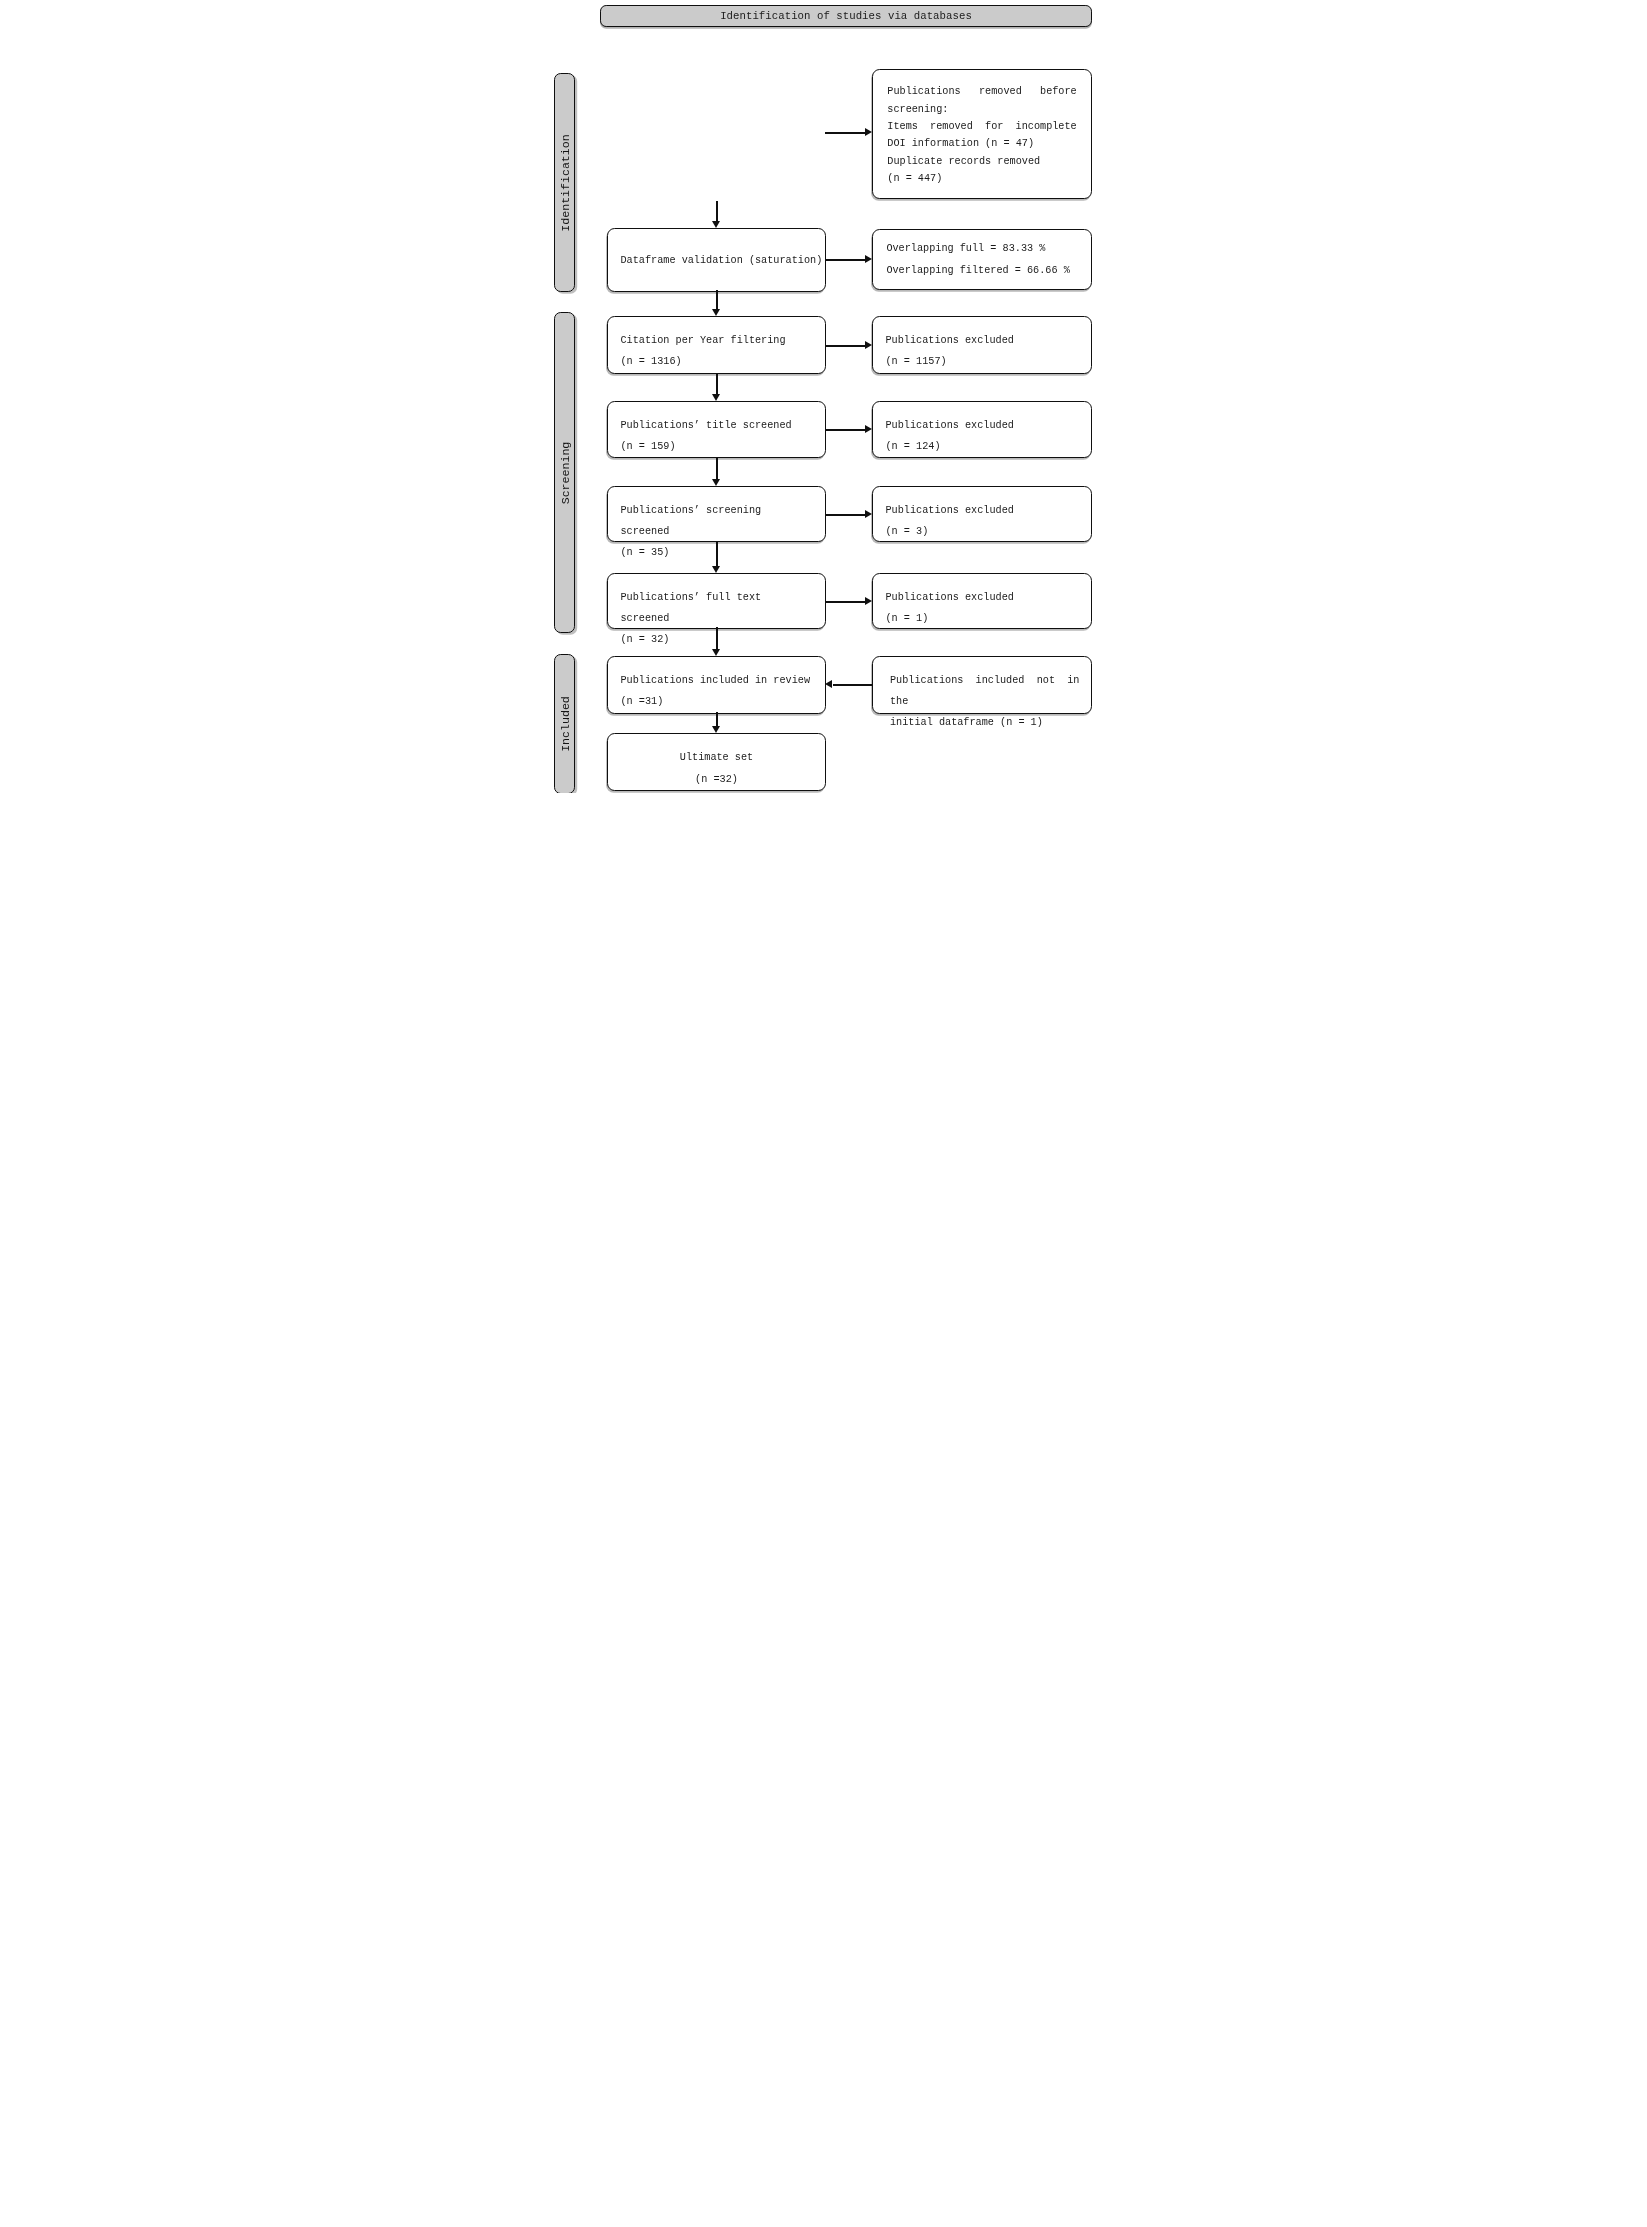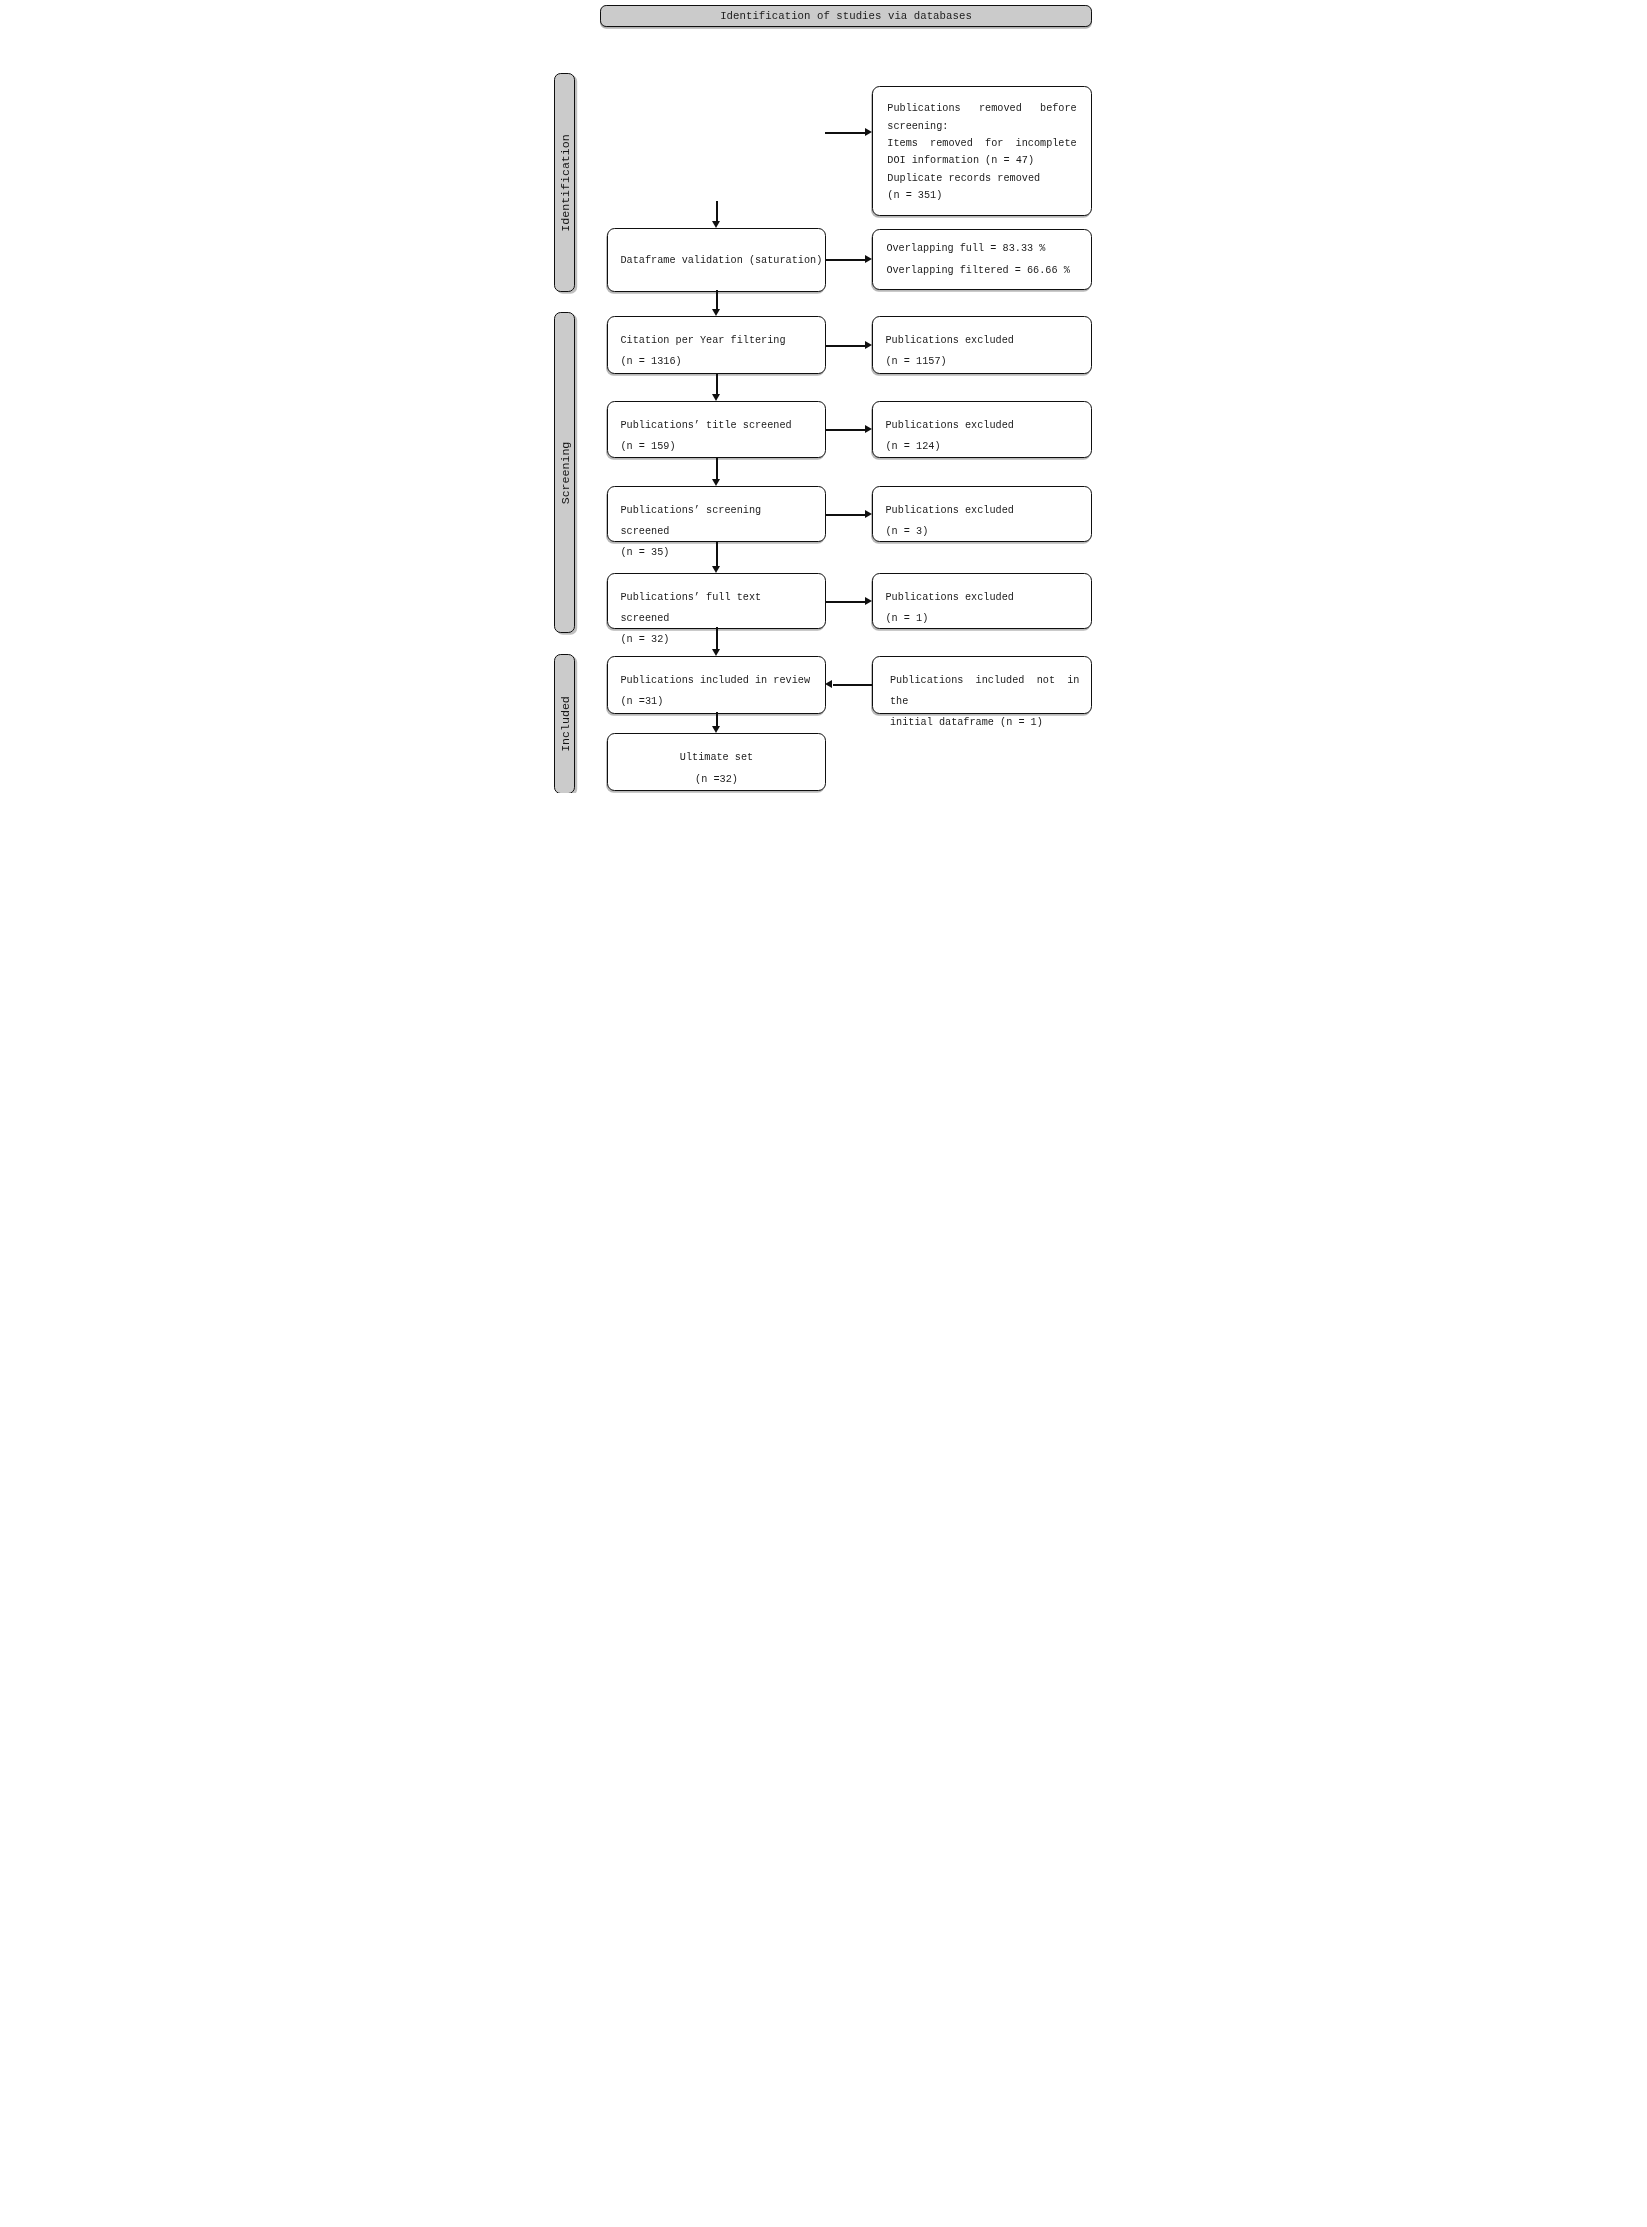--- a/index.html
+++ b/index.html
@@ -64,21 +64,21 @@
 
   #b-records   { top: 71px;  height: 132px; }
   #b-dataframe { top: 228px;  height: 64px; }
   #b-citation  { top: 316px;  height: 58px; }
   #b-title     { top: 401px;  height: 57px; }
   #b-abstract  { top: 486px; height: 56px; }
   #b-fulltext  { top: 573px; height: 56px; }
   #b-included  { top: 656px; height: 58px; }
   #b-ultimate  { top: 733px; height: 58px; }
 
-  #r-removed    { top: 86px;  height: 130px; }
+  #r-removed    { top: 69px;  height: 130px; }
   #r-overlap    { top: 229px;  height: 61px; }
   #r-excl1      { top: 316px;  height: 58px; }
   #r-excl2      { top: 401px;  height: 57px; }
   #r-excl3      { top: 486px; height: 56px; }
   #r-excl4      { top: 573px; height: 56px; }
   #r-notinitial { top: 656px; height: 58px; padding-left: 17px; }
 
   .txt-top {           
     padding: 13.4px 13.4px 0 14.3px;
     line-height: 1.7;
@@ -190,21 +190,21 @@
     <span class="line">Ultimate set</span>
     <span class="line">(n =32)</span>
   </div>
 
   <div class="fbox col-right txt-top" id="r-removed">
     <span class="line just">Publications removed before</span>
     <span class="line">screening:</span>
     <span class="line just">Items removed for incomplete</span>
     <span class="line">DOI information (n = 47)</span>
     <span class="line">Duplicate records removed</span>
-    <span class="line">(n = 351)</span>
+    <span class="line">(n = 447)</span>
   </div>
 
   <div class="fbox col-right txt-center-v2" id="r-overlap">
     <span class="line">Overlapping full = 83.33 %</span>
     <span class="line">Overlapping filtered = 66.66 %</span>
   </div>
 
   <div class="fbox col-right txt-two" id="r-excl1">
     <span class="line">Publications excluded</span>
     <span class="line">(n = 1157)</span>

